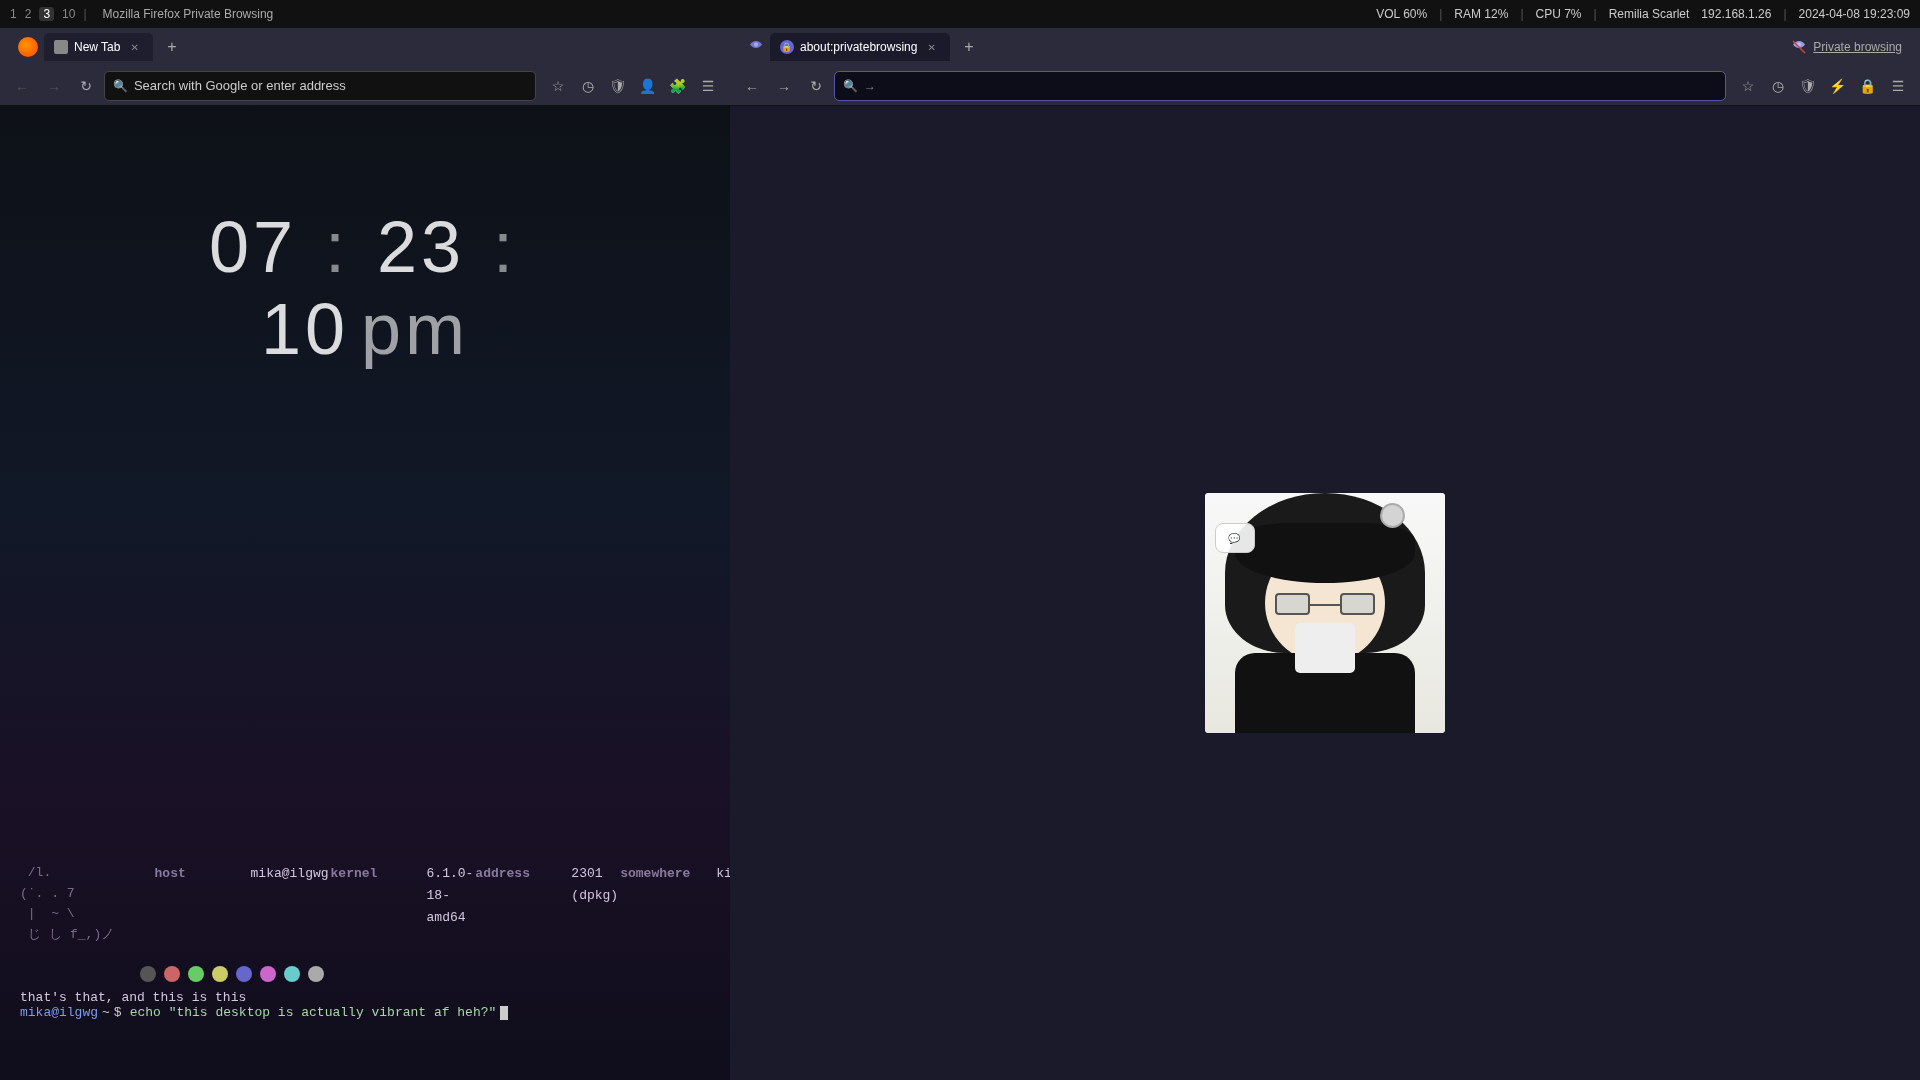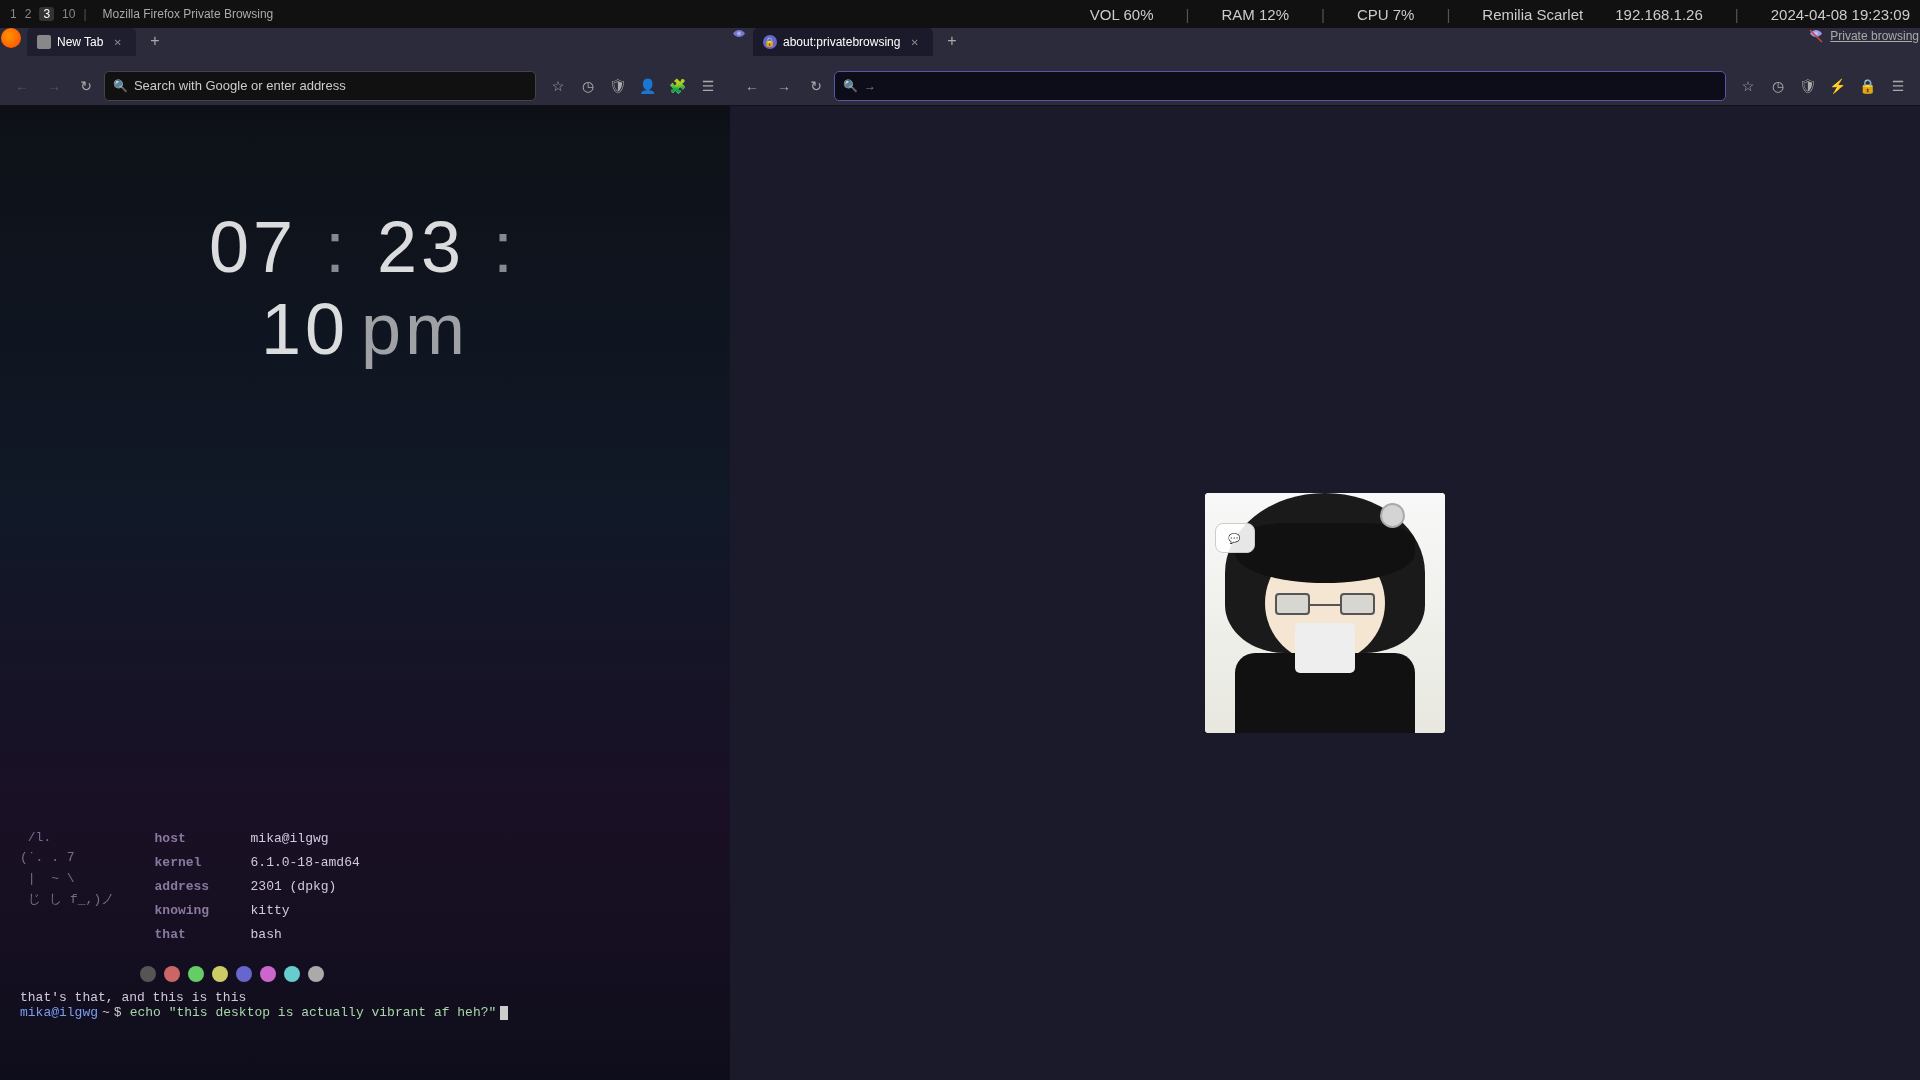--- a/index.html
+++ b/index.html
@@ -42,23 +42,23 @@
       padding: 0 4px;
     }
     .sys-title {
       color: #aaa;
       margin-left: 8px;
     }
     .sys-right {
       margin-left: auto;
       display: flex;
       align-items: center;
-      gap: 32px;
+      gap: 12px;
       color: #ccc;
-      font-size: 15px;
+      font-size: 12px;
     }
     .sys-sep {
       color: #555;
     }
 
     
     .firefox-window {
       position: absolute;
       top: 28px;
       background: #1e1e2e;
@@ -75,24 +75,24 @@
     #ff-right {
       left: 730px;
       width: 1190px;
       height: 1052px;
       background: #1a1a2a;
     }
 
     
     .browser-titlebar {
       display: flex;
-      align-items: flex-start;
+      align-items: center;
       height: 38px;
       background: #2b2b3b;
-      padding: 0 1px;
+      padding: 0 18px;
       gap: 6px;
     }
 
     .ff-logo {
       width: 20px;
       height: 20px;
       background: radial-gradient(circle at 40% 40%, #ff9500, #ff4500);
       border-radius: 50%;
       flex-shrink: 0;
     }
@@ -283,21 +283,21 @@
 
     .neofetch-ascii {
       color: #7c6a8a;
       font-size: 13px;
       line-height: 1.6;
       white-space: pre;
     }
 
     .neofetch-info {
       display: flex;
-      flex-direction: column;
+      flex-direction: row;
       gap: 2px;
     }
 
     .neofetch-row {
       display: flex;
       gap: 16px;
       font-size: 13px;
       line-height: 1.7;
     }
 
@@ -477,21 +477,21 @@
             </div>
             <div class="neofetch-row">
               <span class="neofetch-key">kernel</span>
               <span class="neofetch-val">6.1.0-18-amd64</span>
             </div>
             <div class="neofetch-row">
               <span class="neofetch-key">address</span>
               <span class="neofetch-val">2301 (dpkg)</span>
             </div>
             <div class="neofetch-row">
-              <span class="neofetch-key">knowing</span>
+              <span class="neofetch-key">somewhere</span>
               <span class="neofetch-val">kitty</span>
             </div>
             <div class="neofetch-row">
               <span class="neofetch-key">that</span>
               <span class="neofetch-val">bash</span>
             </div>
           </div>
         </div>
 
         <div class="color-dots" id="color-dots-container">

